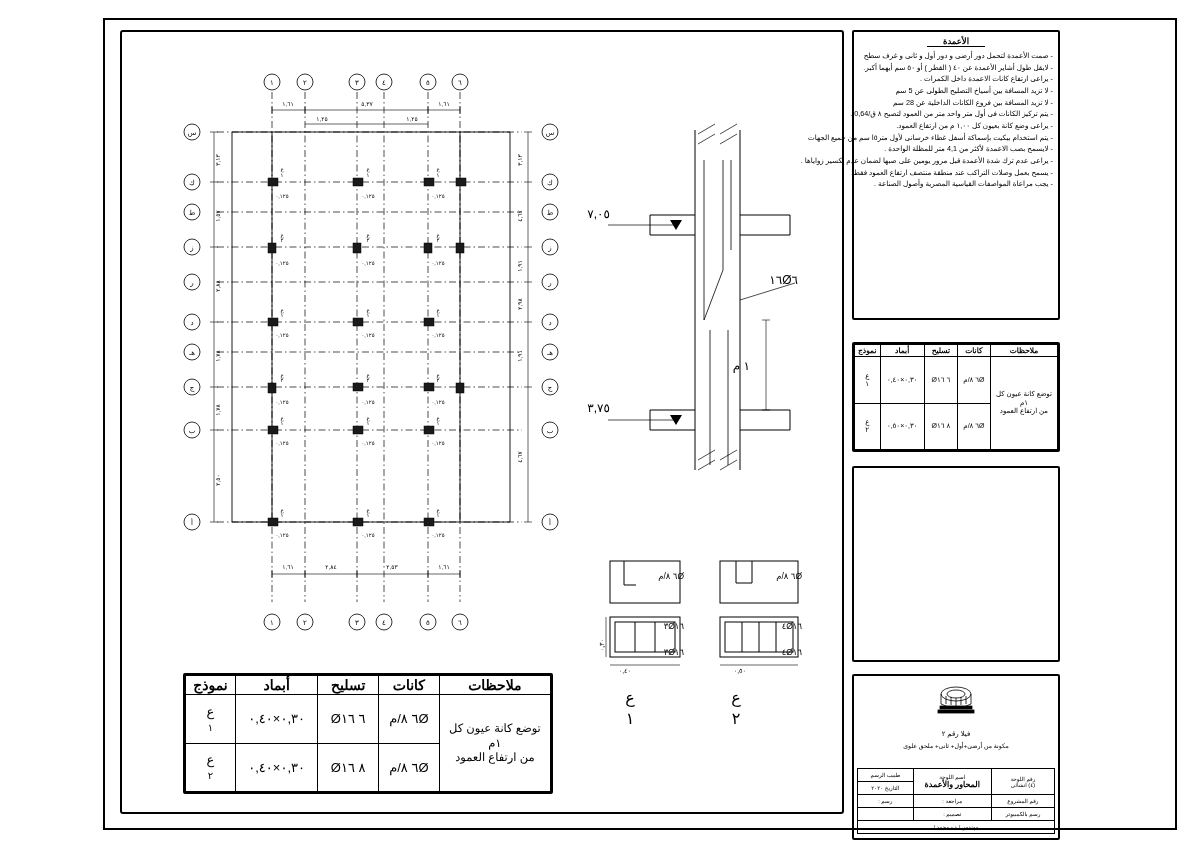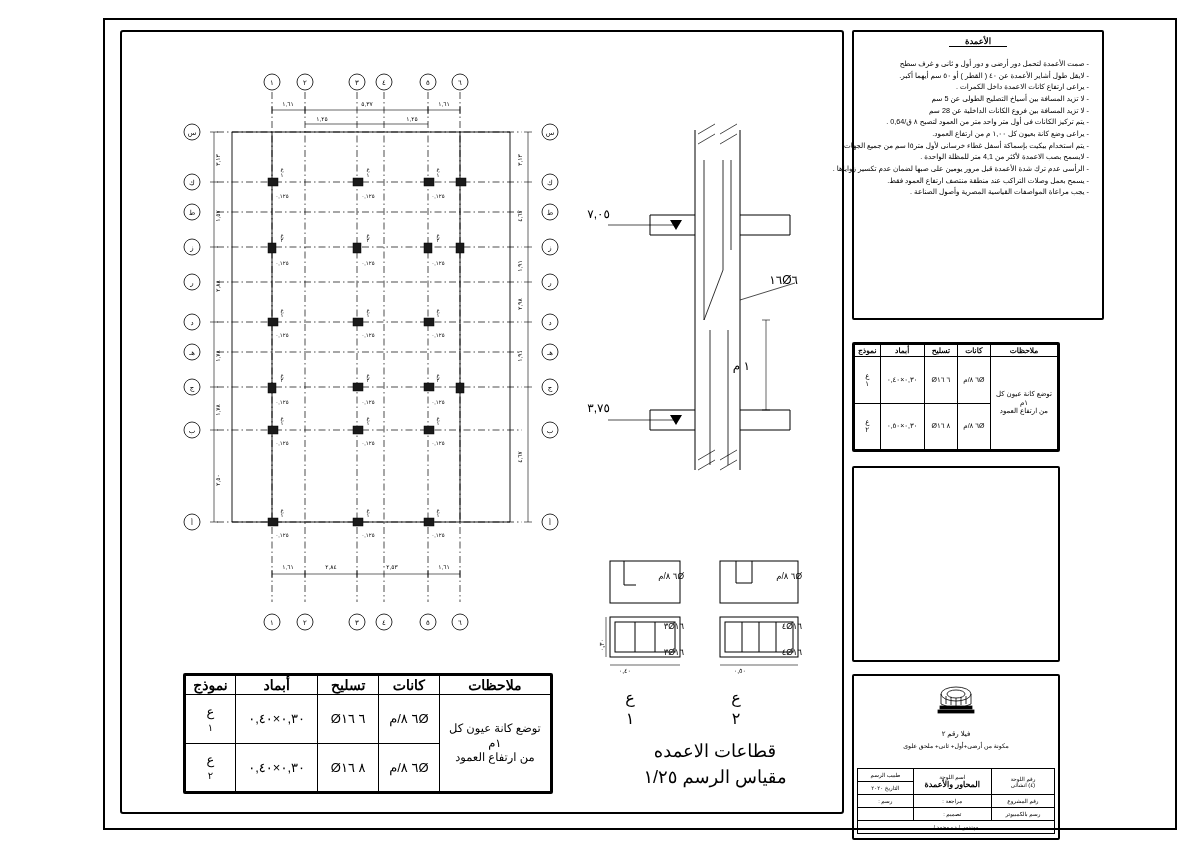--- a/index.html
+++ b/index.html
@@ -2,31 +2,31 @@
 <html lang="ar" dir="rtl"><head>
 <meta charset="utf-8">
 <style>
   html,body{margin:0;padding:0;background:#ffffff;}
   body{width:1200px;height:848px;position:relative;font-family:"Liberation Sans",sans-serif;color:#000;}
   .sheet{position:absolute;left:0;top:0;width:1200px;height:848px;}
   .outer-frame{position:absolute;left:103px;top:18px;width:1070px;height:808px;border:2px solid #000;}
   .plan-frame{position:absolute;left:120px;top:30px;width:720px;height:780px;border:2px solid #000;border-radius:3px;}
   .right-col{position:absolute;left:852px;top:30px;width:208px;height:780px;}
   .rc-box{position:absolute;border:2px solid #000;border-radius:2px;box-sizing:border-box;}
-  .notes-box{left:0;top:0;width:252px;height:290px;}
+  .notes-box{left:0;top:0;width:208px;height:290px;}
   .table-box{left:0;top:312px;width:208px;height:110px;}
   .blank-box{left:0;top:436px;width:208px;height:196px;}
   .title-box{left:0;top:644px;width:208px;height:166px;}
 
   
   .notes-title{position:absolute;top:4px;right:0;left:0;text-align:center;font-size:8.5px;font-weight:bold;}
   .notes-title .u{border-bottom:1px solid #000;padding:0 16px;}
   .notes-list{position:absolute;top:18px;right:5px;left:5px;}
   .notes-list li{font-size:7.2px;line-height:1.62;list-style:none;white-space:nowrap;text-align:right;}
-  .notes-list ul{margin:8px;padding:0;}
+  .notes-list ul{margin:0;padding:0;}
 
   
   table.stab{border-collapse:collapse;width:100%;height:100%;font-size:7px;table-layout:fixed;}
   table.stab th, table.stab td{border:1px solid #000;text-align:center;vertical-align:middle;padding:1px;font-weight:normal;}
   table.stab th{font-weight:bold;font-size:7.5px;}
   .stab .c-notes{width:34%;}
   .stab .c-kan{width:16%;}
   .stab .c-tas{width:16%;}
   .stab .c-abad{width:22%;}
   .stab .c-nam{width:12%;}
@@ -419,24 +419,20 @@
       <text x="4" y="84" font-size="6.5" transform="rotate(-90 4 84)">٠,٣٠</text>
 
       <text x="202" y="24">٦Ø ٨/م</text>
       <text x="202" y="74">٤Ø١٦</text>
       <text x="202" y="100">٤Ø١٦</text>
       <text x="146" y="118" font-size="6.5">٠,٥٠</text>
     </g>
   </svg>
   <div class="lab-a1">ع<br>١</div>
   <div class="lab-a2">ع<br>٢</div>
-  <div class="cap cap-sec">
-    <div>قطاعات الاعمده</div>
-    <div>مقياس الرسم ١/٢٥</div>
-  </div>
 
   <div class="big-table">
     <table class="btab">
       <thead>
         <tr>
           <th class="b-notes">ملاحظات</th>
           <th class="b-kan">كانات</th>
           <th class="b-tas">تسليح</th>
           <th class="b-abad">أبماد</th>
           <th class="b-nam">نموذج</th>
@@ -470,21 +466,21 @@
         <ul>
           <li>- صمت الأعمدة لتحمل دور أرضى و دور أول و ثانى  و غرف سطح</li>
           <li>- لايقل طول أشاير الأعمدة عن ٤٠ ( القطر ) أو ٥٠ سم أيهما أكبر.</li>
           <li>- يراعى ارتفاع كانات الاعمدة داخل الكمرات .</li>
           <li>- لا تزيد المسافة بين أسياخ التصليح الطولى عن 5 سم</li>
           <li>- لا تزيد المسافة بين فروع الكانات الداخلية عن 28 سم</li>
           <li>- يتم تركيز الكانات فى أول متر واحد متر من العمود لتصبح ٨ ق/0,64 .</li>
           <li>- يراعى وضع كانة بعيون كل ١,٠٠ م من ارتفاع العمود.</li>
           <li>- يتم استخدام بيكيت بإسماكة أسفل غطاء خرسانى لأول متر٥ا سم من جميع الجهات</li>
           <li>- لايسمح بصب  الاعمدة لأكثر من 4,1 متر للمظلة الواحدة .</li>
-          <li>- الرأسى عدم ترك شدة الأعمدة قبل مرور يومين على صبها لضمان عدم تكسير زواياها .</li>
+          <li>- يراعى عدم ترك شدة الأعمدة قبل مرور يومين على صبها لضمان عدم تكسير زواياها .</li>
           <li>- يسمح بعمل وصلات التراكب  عند منطقة منتصف ارتفاع العمود فقط.</li>
           <li>- يجب مراعاة المواصفات القياسية المصرية وأصول الصناعة .</li>
         </ul>
       </div>
     </div>
 
     <div class="rc-box table-box">
       <table class="stab">
         <thead>
           <tr>

